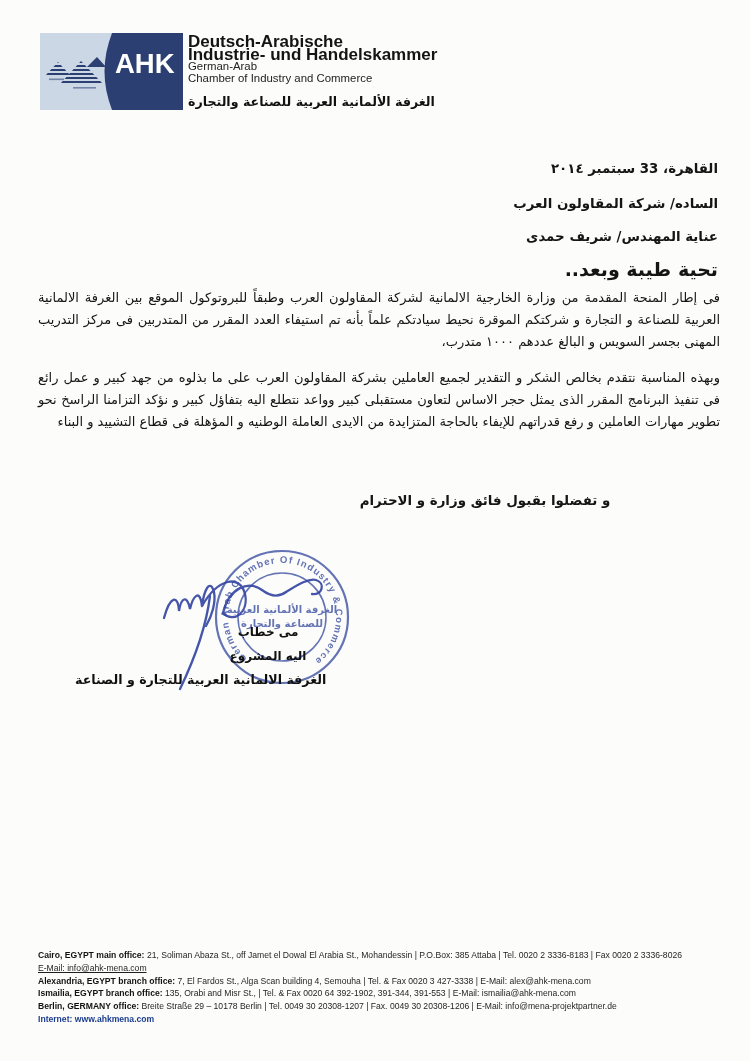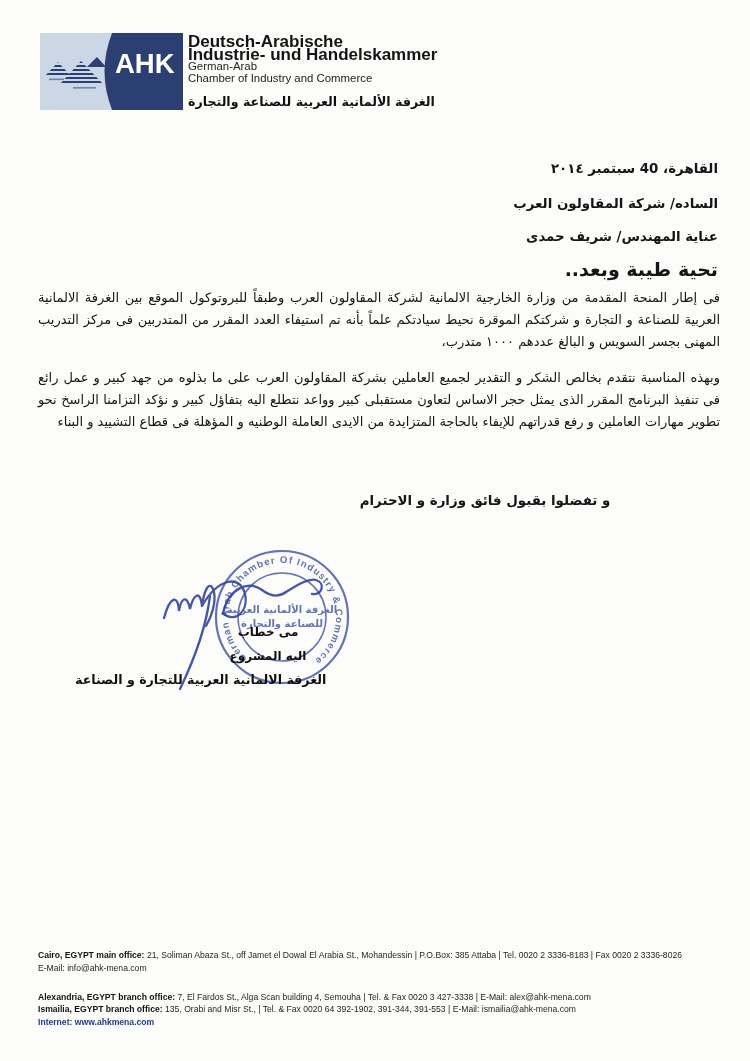--- a/index.html
+++ b/index.html
@@ -32,21 +32,21 @@
   
   #stamp{left:212px;top:547px;z-index:1;opacity:.88;}
   #signature-svg{left:150px;top:556px;z-index:3;}
   .sig-txt{font-family:"DejaVu Sans",sans-serif;font-weight:bold;color:#101010;z-index:2;white-space:nowrap;}
   #signer-name{left:268px;top:625px;transform:translateX(-50%);font-size:12px;}
   #signer-title{left:268px;top:649px;transform:translateX(-50%);font-size:12px;}
   #signer-org{left:75px;top:672px;font-size:12.6px;direction:rtl;}
   
   #footer{left:38px;top:949px;width:688px;font-size:8.6px;line-height:12.8px;color:#1f1f1f;}
   #footer b{font-weight:bold;color:#121212;}
-  .f-gap{margin-bottom:16px;}
+  .f-gap{margin-bottom:0;text-decoration:underline;}
   #footer-internet{color:#1b3d8f;font-weight:bold;}
 </style>
 </head>
 <body>
 
 <div id="page">
 
   <svg class="abs" style="left:40px;top:33px;" width="143" height="77" viewBox="0 0 143 77">
     <defs>
       <pattern id="pstripe" width="4" height="4" patternUnits="userSpaceOnUse">
@@ -66,21 +66,21 @@
   </svg>
 
   <div class="abs" id="letterhead-text">
     <div class="lh-de">Deutsch-Arabische</div>
     <div class="lh-de">Industrie- und Handelskammer</div>
     <div class="lh-en">German-Arab</div>
     <div class="lh-en">Chamber of Industry and Commerce</div>
     <div class="lh-ar">الغرفة الألمانية العربية للصناعة والتجارة</div>
   </div>
 
-  <div class="abs ar hdr" id="date-line">القاهرة، 40 سبتمبر ٢٠١٤</div>
+  <div class="abs ar hdr" id="date-line">القاهرة، 33 سبتمبر ٢٠١٤</div>
   <div class="abs ar hdr" id="recipient-line">الساده/ شركة المقاولون العرب</div>
   <div class="abs ar hdr" id="attention-line">عناية المهندس/ شريف حمدى</div>
   <div class="abs ar" id="greeting-line">تحية طيبة وبعد..</div>
 
   <div class="abs ar para" id="para1">فى إطار المنحة المقدمة من وزارة الخارجية الالمانية لشركة المقاولون العرب وطبقاً للبروتوكول الموقع بين الغرفة الالمانية العربية للصناعة و التجارة و شركتكم الموقرة نحيط سيادتكم علماً بأنه تم استيفاء العدد المقرر من المتدربين فى مركز التدريب المهنى بجسر السويس و البالغ عددهم ١٠٠٠ متدرب،</div>
   <div class="abs ar para" id="para2">وبهذه المناسبة نتقدم بخالص الشكر و التقدير لجميع العاملين بشركة المقاولون العرب على ما بذلوه من جهد كبير و عمل رائع فى تنفيذ البرنامج المقرر الذى يمثل حجر الاساس لتعاون مستقبلى كبير وواعد نتطلع اليه بتفاؤل كبير و نؤكد التزامنا الراسخ نحو تطوير مهارات العاملين و رفع قدراتهم للإيفاء بالحاجة المتزايدة من الايدى العاملة الوطنيه و المؤهلة فى قطاع التشييد و البناء</div>
 
   <div class="abs ar" id="closing-line">و تفضلوا بقبول فائق وزارة و الاحترام</div>
 
   <svg class="abs" id="stamp" width="140" height="140" viewBox="0 0 140 140">
@@ -113,18 +113,21 @@
     </div>
     <div class="f-gap">
       <span>E-Mail: info@ahk-mena.com</span>
     </div>
     <div>
       <b>Alexandria, EGYPT branch office:</b><span> 7, El Fardos St., Alga Scan building 4, Semouha | Tel. &amp; Fax 0020 3 427-3338 | E-Mail: alex@ahk-mena.com</span>
     </div>
     <div>
       <b>Ismailia, EGYPT branch office:</b><span> 135, Orabi and Misr St., | Tel. &amp; Fax 0020 64 392-1902, 391-344, 391-553 | E-Mail: ismailia@ahk-mena.com</span>
     </div>
+    <div>
+      <b>Berlin, GERMANY office:</b><span> Breite Straße 29 – 10178 Berlin | Tel. 0049 30 20308-1207 | Fax. 0049 30 20308-1206 | E-Mail: info@mena-projektpartner.de</span>
+    </div>
     <div id="footer-internet">
       <span>Internet: www.ahkmena.com</span>
     </div>
   </div>
 
 </div>
 
 </body></html>

